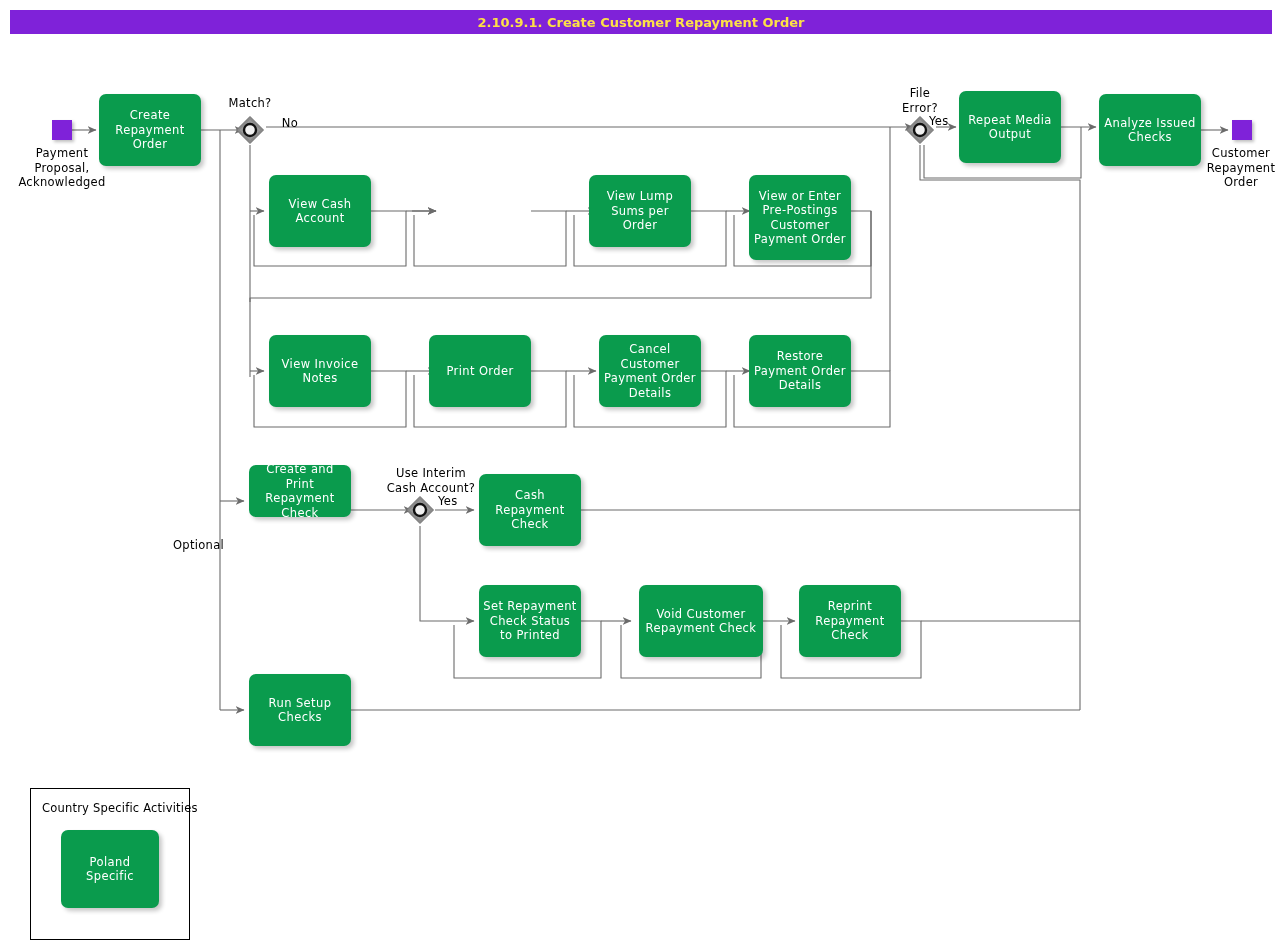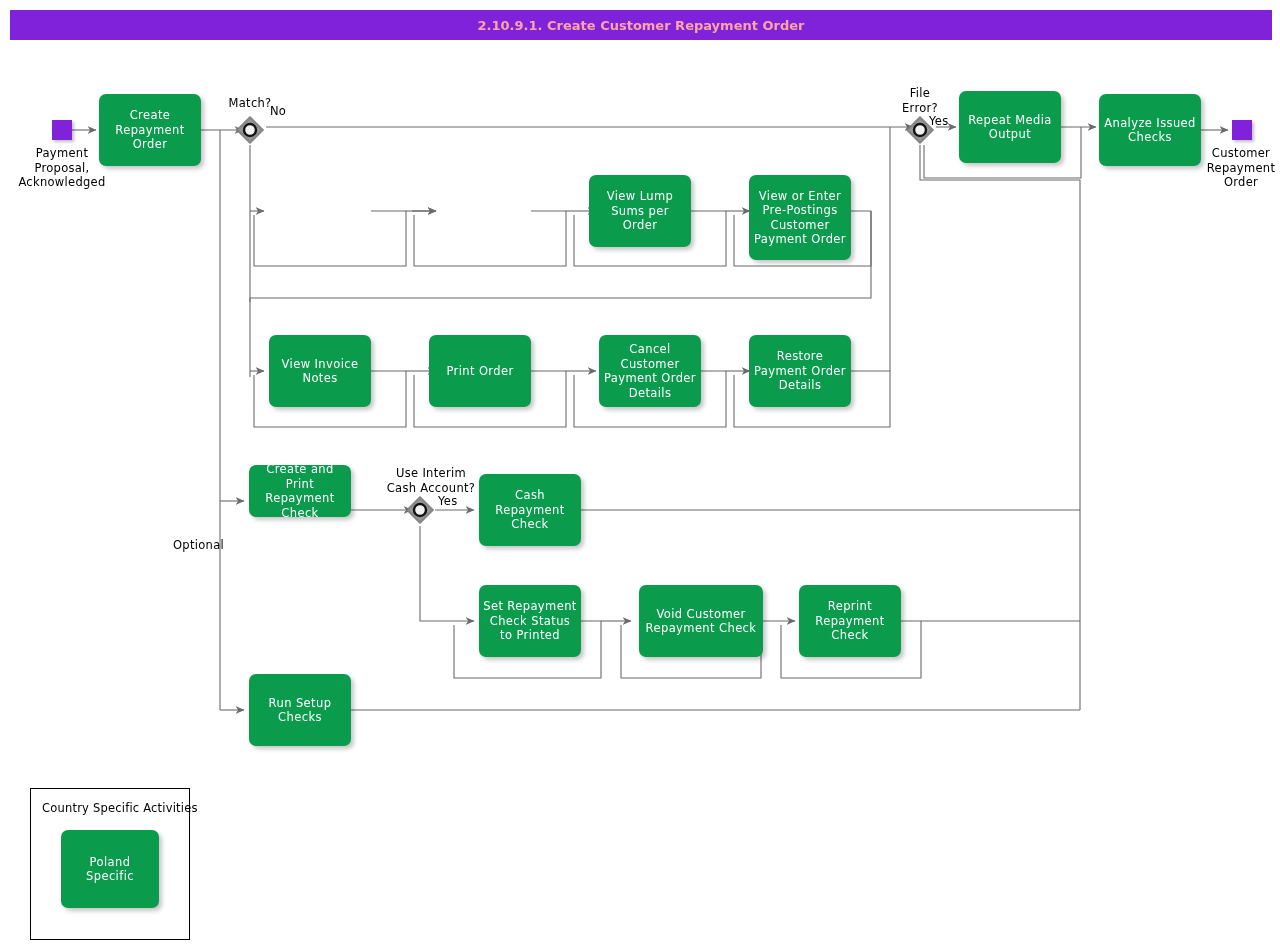--- a/index.html
+++ b/index.html
@@ -26,23 +26,23 @@
     width: 1280px;
     height: 950px;
     pointer-events: none;
   }
   
   .titlebar {
     position: absolute;
     left: 10px;
     top: 10px;
     width: 1262px;
-    height: 30px;
+    height: 24px;
     background: #7f22d9;
-    color: #fca5a5;
+    color: #fde047;
     font-size: 13px;
     font-weight: bold;
     display: flex;
     align-items: center;
     justify-content: center;
     letter-spacing: 0px;
   }
   
   .node {
     position: absolute;
@@ -202,21 +202,21 @@
   <div class="lbl" style="left:1186px; top:146px; width:110px;">Customer
 Repayment
 Order</div>
 
   <div class="lbl" style="left:200px; top:96px; width:100px;">Match?</div>
   <svg class="gateway" style="left:235px; top:115px;" viewBox="0 0 30 30">
     <polygon points="15,1.5 28.5,15 15,28.5 1.5,15" fill="#8a8a8a" stroke="#707070" stroke-width="1"></polygon>
     <polygon points="15,4.5 25.5,15 15,25.5 4.5,15" fill="#a8a8a8" opacity="0.55"></polygon>
     <circle cx="15" cy="15" r="6" fill="#f2f2f2" stroke="#111111" stroke-width="2.4"></circle>
   </svg>
-  <div class="lbl" style="left:258px; top:104px; width:40px; text-align:center;">No</div>
+  <div class="lbl" style="left:258px; top:116px; width:40px; text-align:right;">No</div>
 
   <div class="lbl" style="left:880px; top:86px; width:80px;">File
 Error?</div>
   <svg class="gateway" style="left:905px; top:115px;" viewBox="0 0 30 30">
     <polygon points="15,1.5 28.5,15 15,28.5 1.5,15" fill="#8a8a8a" stroke="#707070" stroke-width="1"></polygon>
     <polygon points="15,4.5 25.5,15 15,25.5 4.5,15" fill="#a8a8a8" opacity="0.55"></polygon>
     <circle cx="15" cy="15" r="6" fill="#f2f2f2" stroke="#111111" stroke-width="2.4"></circle>
   </svg>
   <div class="lbl" style="left:929px; top:114px; width:40px; text-align:left;">Yes</div>
 
@@ -228,20 +228,22 @@
     <circle cx="15" cy="15" r="6" fill="#f2f2f2" stroke="#111111" stroke-width="2.4"></circle>
   </svg>
   <div class="lbl" style="left:438px; top:494px; width:36px; text-align:left;">Yes</div>
 
   <div class="lbl" style="left:162px; top:538px; width:62px; text-align:right;">Optional</div>
 
   <div class="node" style="left:99px; top:94px; width:102px; height:72px;">Create
 Repayment
 Order</div>
 
+  <div class="node" style="left:269px; top:175px; width:102px; height:72px;">View Cash
+Account</div>
 
 
   <div class="node" style="left:589px; top:175px; width:102px; height:72px;">View Lump
 Sums per
 Order</div>
 
   <div class="node" style="left:749px; top:175px; width:102px; height:85px;">View or Enter
 Pre-Postings
 Customer
 Payment Order</div>

